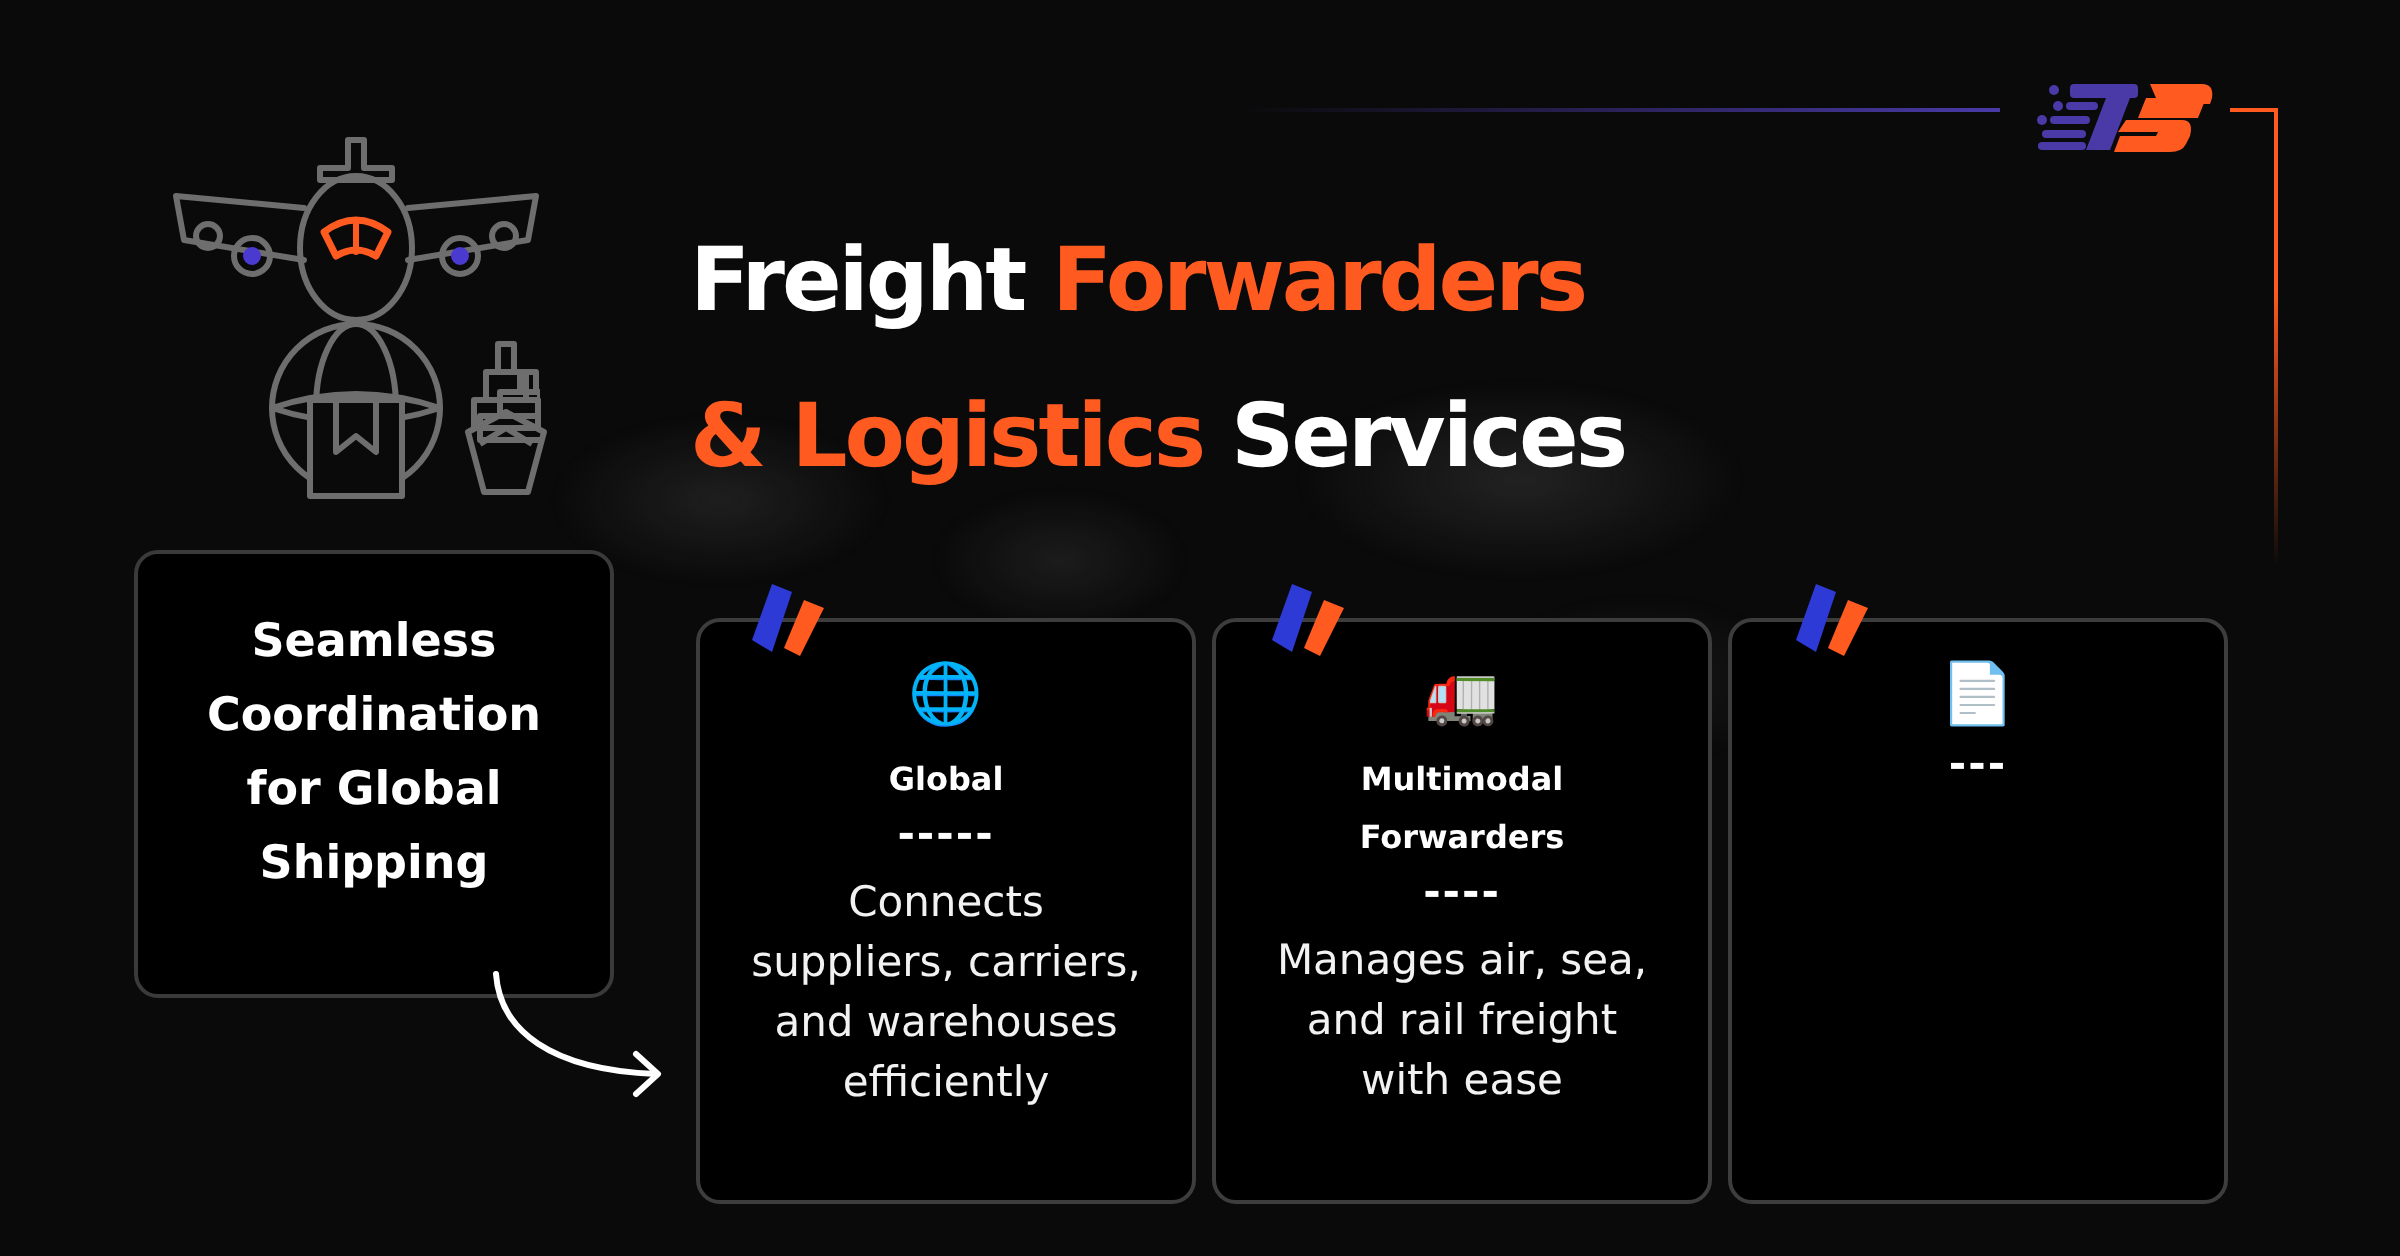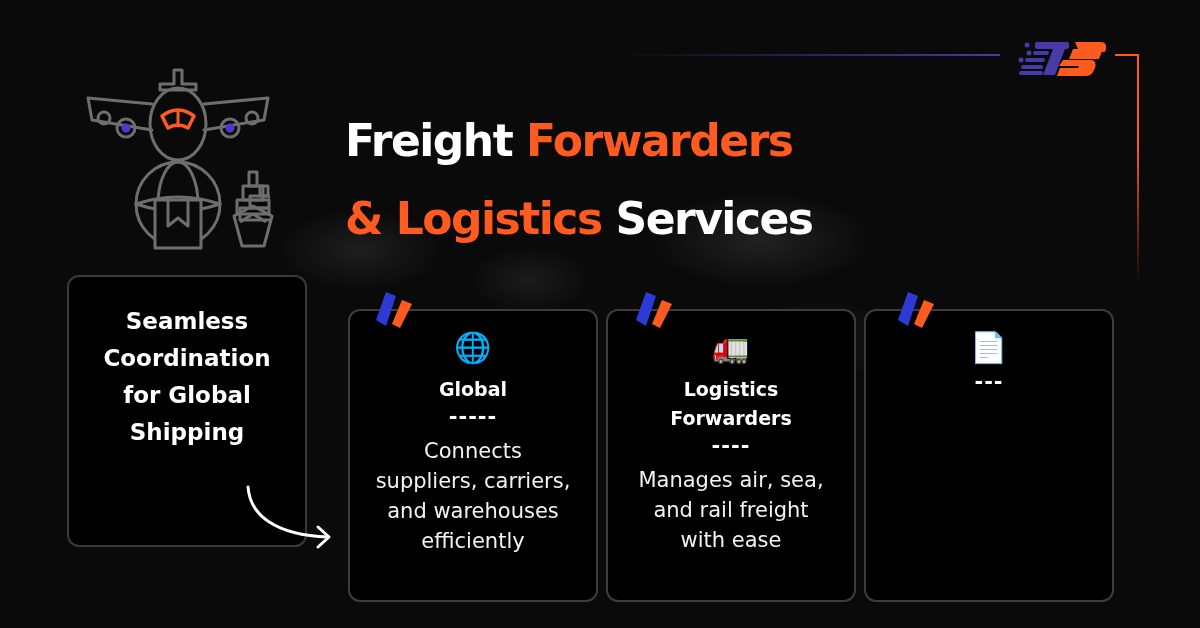--- a/index.html
+++ b/index.html
@@ -27,32 +27,32 @@
     border-top: 2px solid #ff5a1f; border-right: 2px solid #ff5a1f;
     -webkit-mask: linear-gradient(180deg, #000 40%, transparent 100%);
     mask: linear-gradient(180deg, #000 40%, transparent 100%); }
 
   .title { position: absolute; left: 345px; top: 102px; width: 780px;
     font-family: "DejaVu Sans", sans-serif; font-weight: bold; font-size: 44px;
     line-height: 78px; letter-spacing: -1.5px; }
   .title .w { color: #ffffff; }
   .title .o { color: #ff5a1f; }
 
-  .intro-card { position: absolute; left: 67px; top: 275px; width: 240px; height: 272px;
+  .intro-card { position: absolute; left: 67px; top: 275px; width: 240px; height: 224px;
     background: #000; border: 2px solid #3a3a3a; border-radius: 12px;
     display: flex; justify-content: center; padding-top: 26px; }
   .intro-text { font-weight: bold; font-size: 23px; line-height: 37px; text-align: center; width: 200px; }
 
   .arrow { position: absolute; left: 240px; top: 485px; width: 95px; height: 65px; }
 
   .card { position: absolute; top: 309px; width: 250px; height: 293px;
     background: #000; border: 2px solid #3d3d3d; border-radius: 12px;
     text-align: center; padding-top: 18px; }
   .card .emoji { font-size: 30px; line-height: 38px; height: 40px; }
-  .card .ctitle { font-weight: bold; font-size: 19px; line-height: 29px; margin-top: 6px; }
+  .card .ctitle { font-weight: bold; font-size: 16px; line-height: 29px; margin-top: 6px; }
   .card .dash { font-weight: bold; font-size: 21px; line-height: 26px; letter-spacing: 1px; }
   .card .desc { font-size: 21px; line-height: 30px; color: #f2f2f2; margin-top: 6px; padding: 0 20px; }
 
   .flag { position: absolute; width: 40px; height: 38px; }
 </style>
 </head>
 <body>
 
 <div class="map-bg"></div>
 
@@ -130,21 +130,21 @@
 </svg>
 
 <div class="card" style="left:348px">
   <div class="emoji">🌐</div>
   <div class="ctitle"><span>Global</span><br></div>
   <div class="dash">-----</div>
   <div class="desc">Connects suppliers, carriers, and warehouses efficiently</div>
 </div>
 <div class="card" style="left:606px">
   <div class="emoji">🚛</div>
-  <div class="ctitle"><span>Logistics</span><br><span>Forwarders</span></div>
+  <div class="ctitle"><span>Multimodal</span><br><span>Forwarders</span></div>
   <div class="dash">----</div>
   <div class="desc">Manages air, sea, and rail freight with ease</div>
 </div>
 <div class="card" style="left:864px">
   <div class="emoji">📄</div>
   <div class="dash">---</div>
 </div>
 
 <svg class="flag" style="left:374px;top:290px" viewBox="0 0 40 38">
   <path d="M12 2 L22 6 L12 36 L2 30 Z" fill="#2d3ad6"></path>

